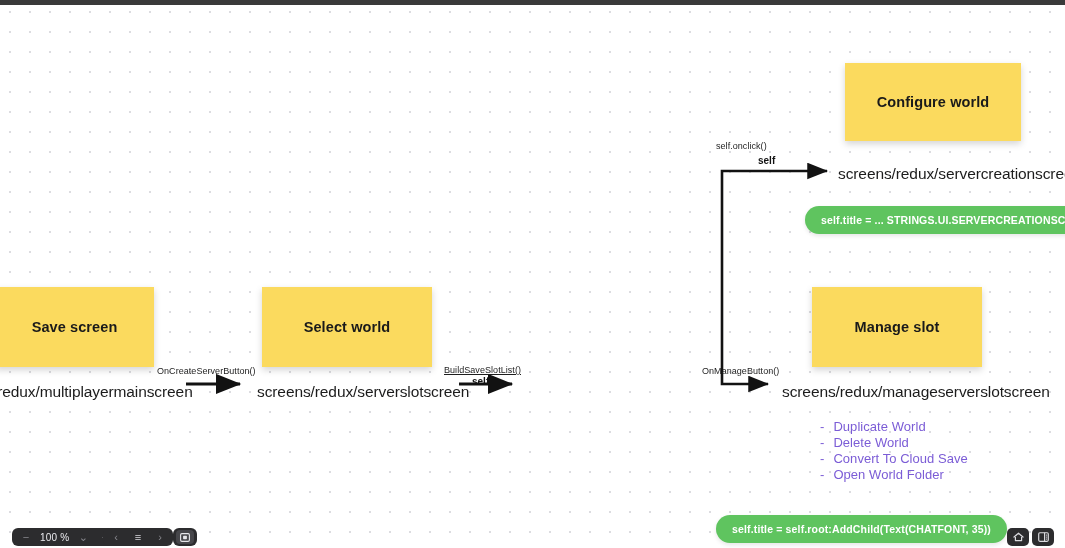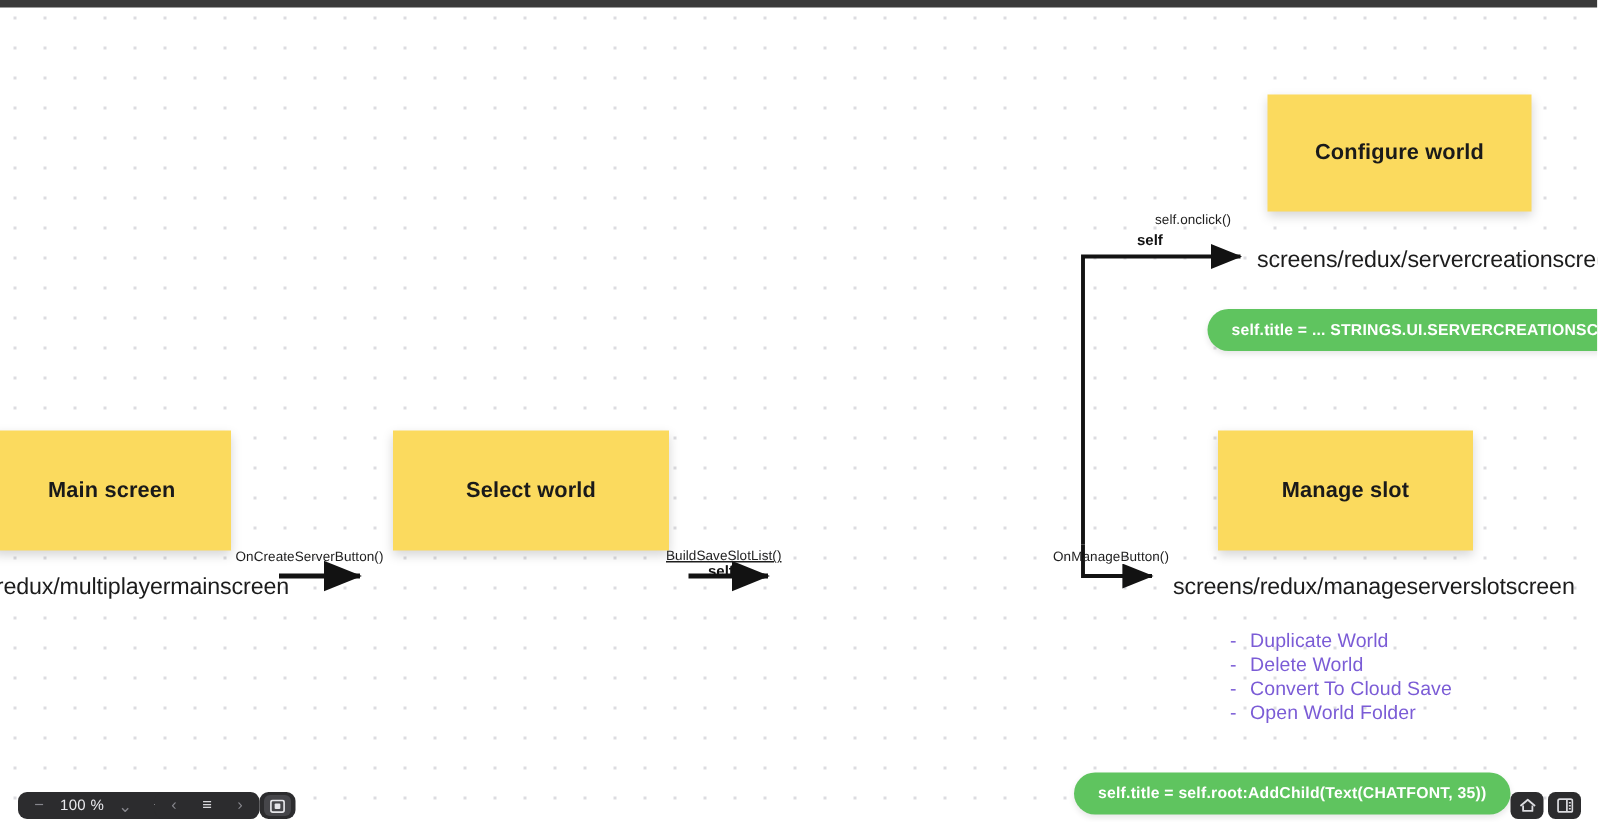--- a/index.html
+++ b/index.html
@@ -52,21 +52,21 @@
   }
   .ybox .ylabel {
     font-size: 14.5px;
     font-weight: bold;
     color: #1a1a1a;
     letter-spacing: 0.1px;
     text-align: center;
   }
 
   .ybox-main     { left: -5px;  top: 282px; width: 159px; height: 80px; }
-  .ybox-select   { left: 262px; top: 282px; width: 184px; height: 80px; }
+  .ybox-select   { left: 262px; top: 282px; width: 170px; height: 80px; }
   .ybox-manage   { left: 812px; top: 282px; width: 170px; height: 80px; }
   .ybox-configure{ left: 845px; top: 58px;  width: 176px; height: 78px; }
 
   
   .node-label {
     position: absolute;
     font-size: 15.5px;
     color: #1c1c1c;
     white-space: nowrap;
     letter-spacing: -0.1px;
@@ -81,21 +81,21 @@
   .edge-label {
     position: absolute;
     font-size: 9px;
     color: #1e1e1e;
     white-space: nowrap;
     letter-spacing: 0.05px;
   }
   .el-oncreate { left: 157px; top: 361px; }
   .el-buildsave{ left: 444px; top: 360px; text-decoration: underline; }
   .el-onmanage { left: 702px; top: 361px; }
-  .el-onclick  { left: 746px; top: 136px; padding-left: 24px; }
+  .el-onclick  { left: 692px; top: 136px; padding-left: 24px; }
 
   .edge-label-bold {
     position: absolute;
     font-size: 10px;
     font-weight: bold;
     color: #121212;
     white-space: nowrap;
   }
   .elb-self1 { left: 472px; top: 371px; }
   .elb-self2 { left: 758px; top: 150px; }
@@ -227,33 +227,34 @@
       <line x1="186" y1="379" x2="240" y2="379" stroke="#121212" stroke-width="3.2" marker-end="url(#ah)"></line>
 
       <line x1="459" y1="379" x2="512" y2="379" stroke="#121212" stroke-width="3.2" marker-end="url(#ah)"></line>
 
       <path d="M722 358 L722 379 L768 379" fill="none" stroke="#121212" stroke-width="2.6" marker-end="url(#ah)"></path>
 
       <path d="M722 358 L722 166 L827 166" fill="none" stroke="#121212" stroke-width="2.6" marker-end="url(#ah)"></path>
     </svg>
 
     <div class="ybox ybox-main">
-      <span class="ylabel">Main screen</span>
+      <span class="ylabel">Save screen</span>
     </div>
     <div class="ybox ybox-select">
       <span class="ylabel">Select world</span>
     </div>
     <div class="ybox ybox-configure">
       <span class="ylabel">Configure world</span>
     </div>
     <div class="ybox ybox-manage">
       <span class="ylabel">Manage slot</span>
     </div>
 
     <div class="node-label nl-main">/redux/multiplayermainscreen</div>
+    <div class="node-label nl-slot">screens/redux/serverslotscreen</div>
     <div class="node-label nl-manage">screens/redux/manageserverslotscreen</div>
     <div class="node-label nl-create">screens/redux/servercreationscreen</div>
 
     <div class="edge-label el-oncreate">OnCreateServerButton()</div>
     <div class="edge-label el-buildsave">BuildSaveSlotList()</div>
     <div class="edge-label el-onmanage">OnManageButton()</div>
     <div class="edge-label el-onclick">self.onclick()</div>
     <div class="edge-label-bold elb-self1">self</div>
     <div class="edge-label-bold elb-self2">self</div>
 

